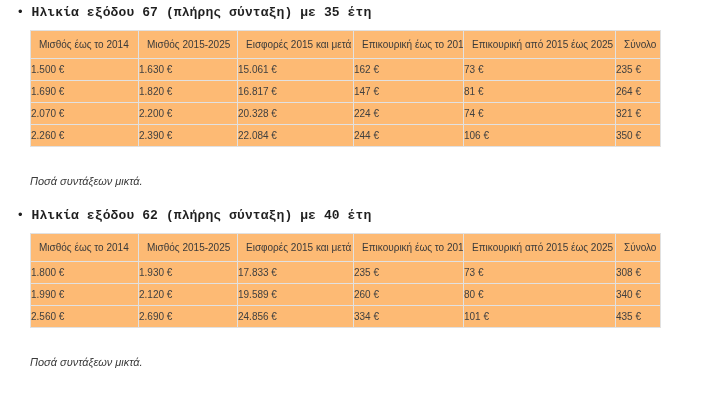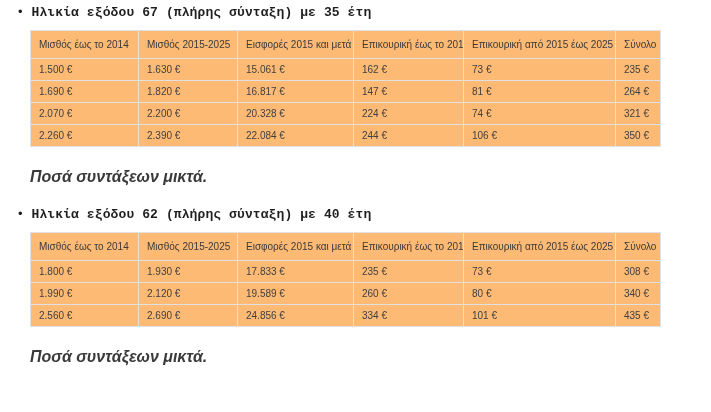--- a/index.html
+++ b/index.html
@@ -45,35 +45,34 @@
     color: #404040;
     white-space: nowrap;
     overflow: hidden;
   }
   table.data-table th {
     font-weight: normal;
     padding: 8px 8px;
     color: #3a3a3a;
   }
   table.data-table td {
-    padding: 5px 8px;
+    padding: 5px 0;
   }
   table.data-table th:nth-child(1), table.data-table td:nth-child(1) { width: 108px; }
   table.data-table th:nth-child(2), table.data-table td:nth-child(2) { width: 99px; }
   table.data-table th:nth-child(3), table.data-table td:nth-child(3) { width: 116px; }
   table.data-table th:nth-child(4), table.data-table td:nth-child(4) { width: 110px; }
   table.data-table th:nth-child(5), table.data-table td:nth-child(5) { width: 152px; }
   table.data-table th:nth-child(6), table.data-table td:nth-child(6) { width: 45px; }
   .note {
-    font-size: 16px;
+    font-size: 11px;
     font-style: italic;
     color: #3a3a3a;
     margin-left: 30px;
-    margin-top: 21px;
-    font-weight: bold;
+    margin-top: 28px;
   }
   section.block { margin-bottom: 0; }
   #section-67 .heading-row { margin-top: 2px; }
   #section-62 .heading-row { margin-top: 21px; }
 </style>
 </head>
 <body>
 
 <div class="page">
 

